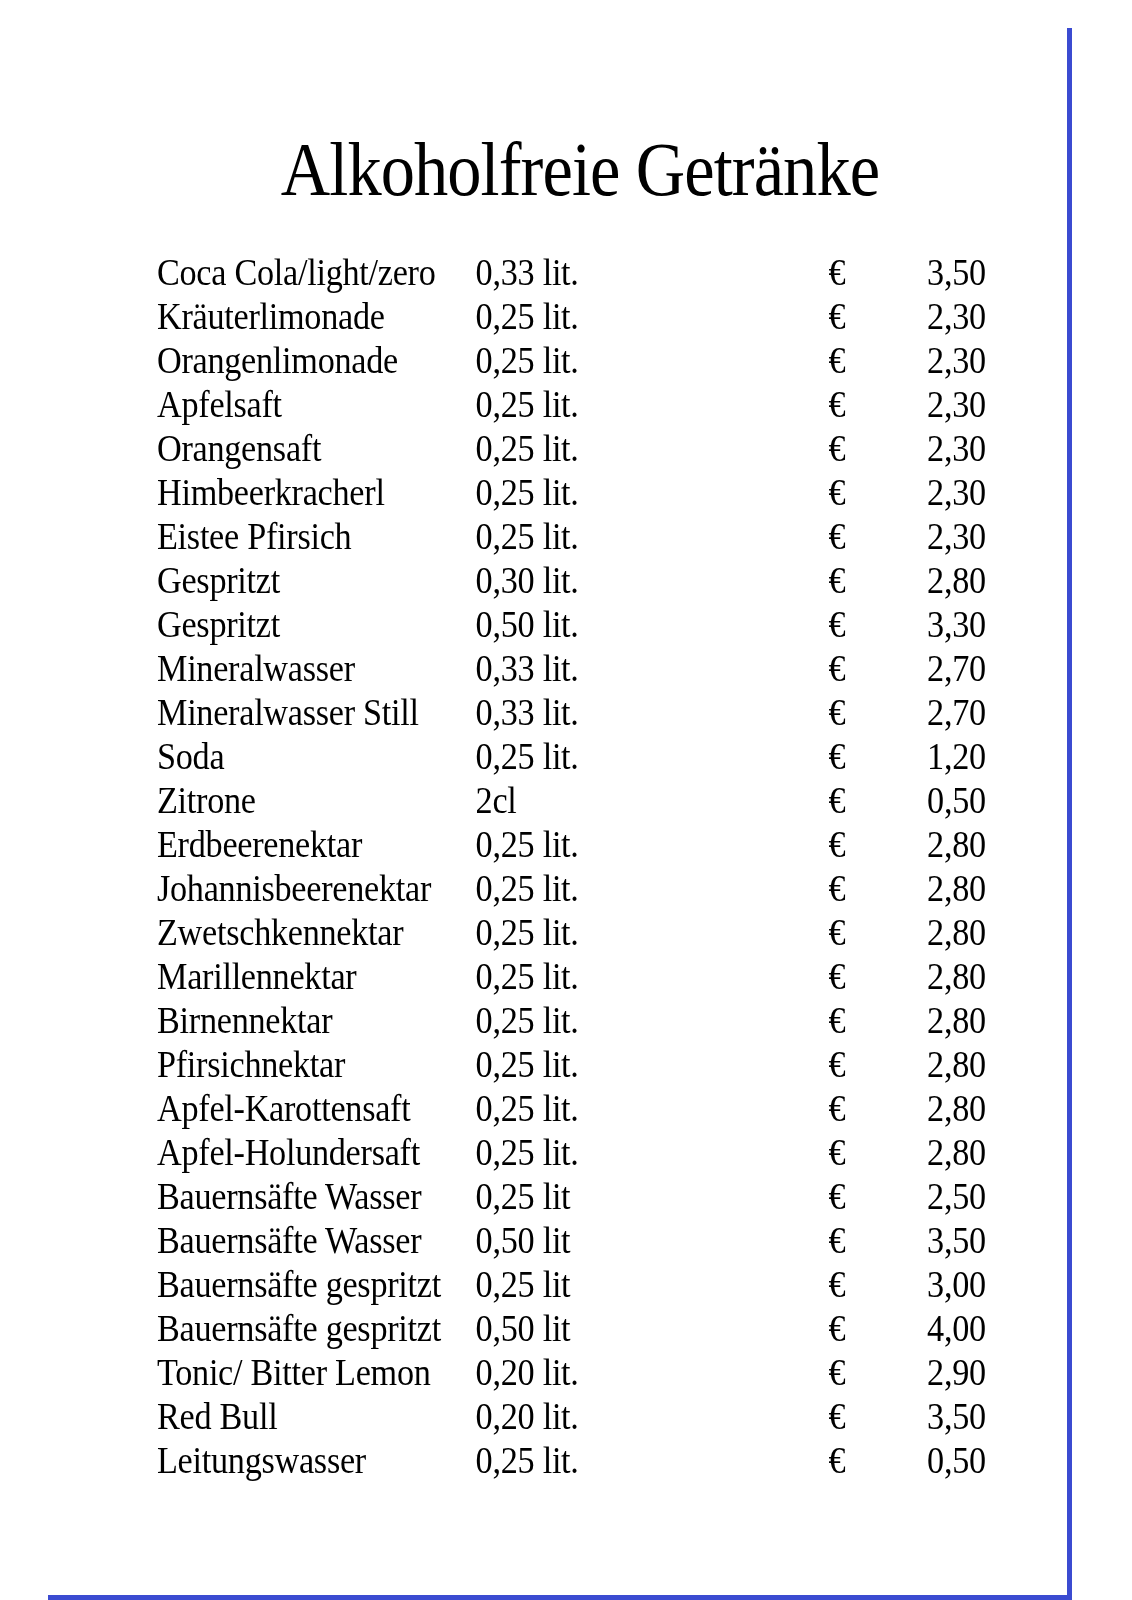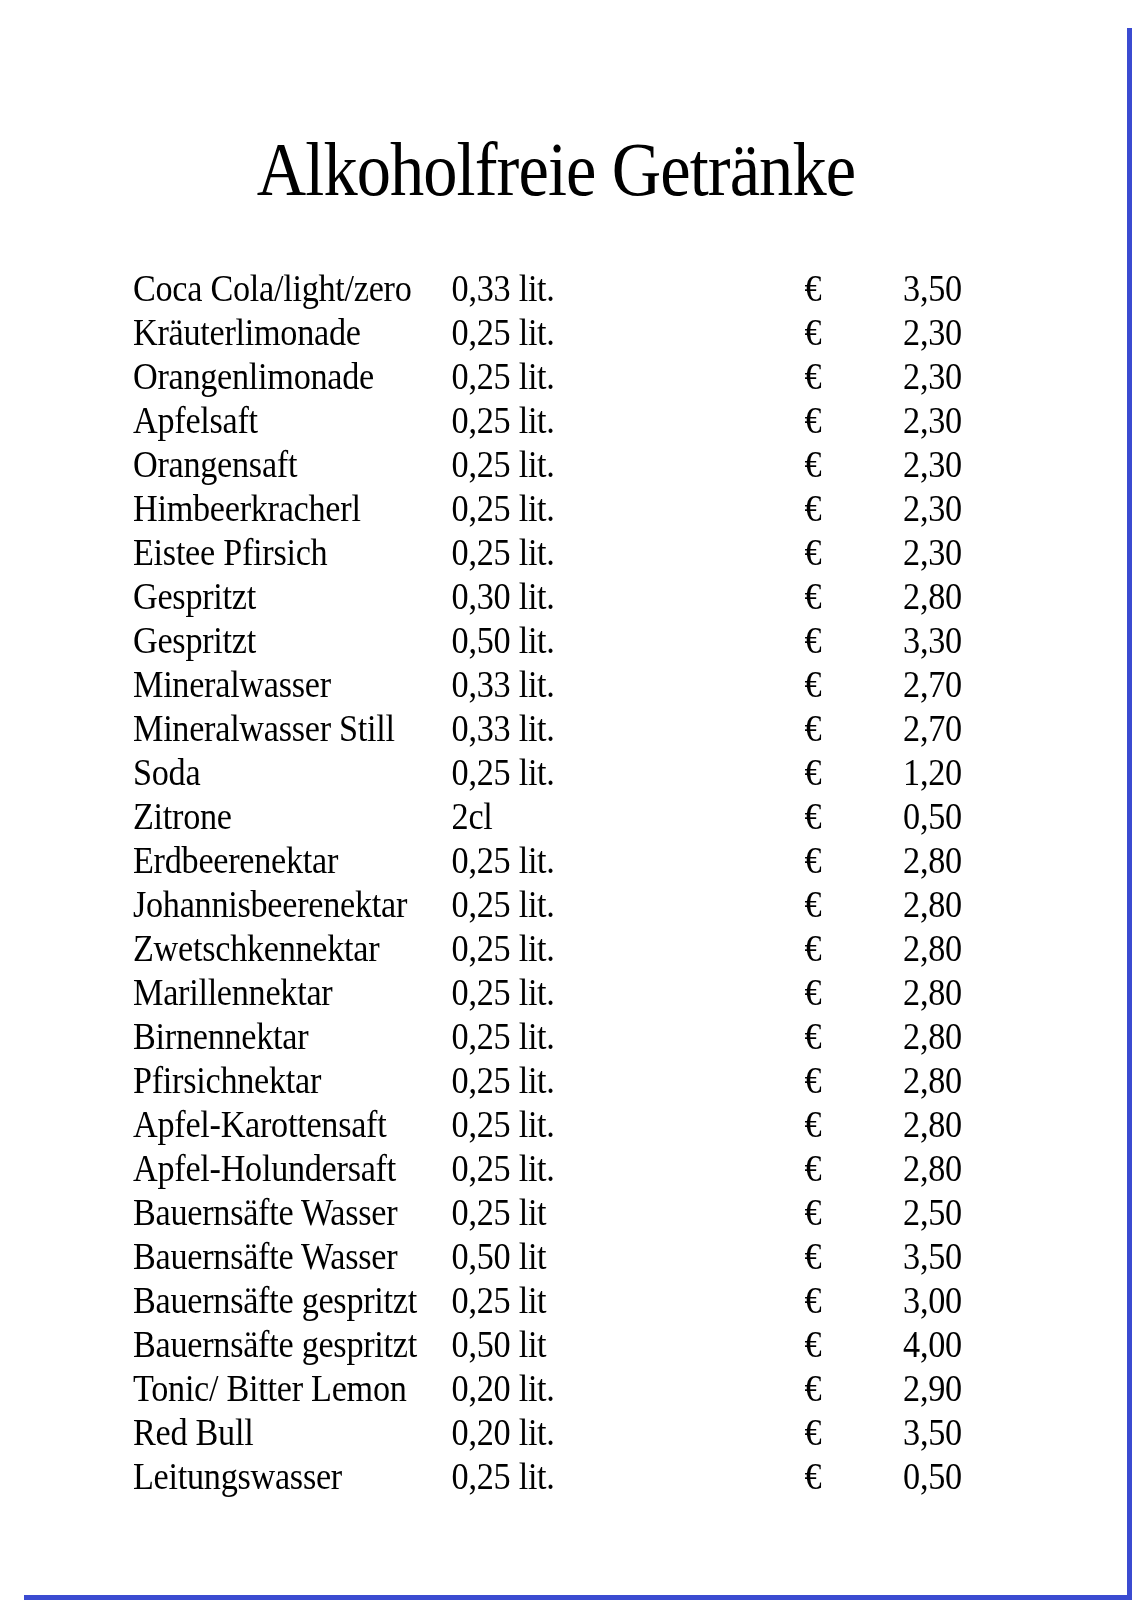--- a/index.html
+++ b/index.html
@@ -2,45 +2,46 @@
 <html><head>
 <meta charset="utf-8">
 <style>
   html, body {
     margin: 0;
     padding: 0;
     background: #ffffff;
   }
   .page {
     position: relative;
-    width: 1132px;
+    width: 1048px;
     height: 1600px;
     background: #ffffff;
     overflow: hidden;
     font-family: "Liberation Serif", "DejaVu Serif", serif;
     color: #000000;
+    margin-left: 24px;
   }
   .title {
     position: absolute;
     top: 130px;
     left: -10px;
     width: 1132px;
     margin: 0;
     text-align: center;
     font-size: 76px;
     font-weight: normal;
     line-height: 78px;
     letter-spacing: -1px;
     transform: scaleX(0.9);
     transform-origin: 50% 50%;
     white-space: nowrap;
   }
   .menu {
     position: absolute;
-    top: 266px;
+    top: 250px;
     left: 133px;
     width: 921px;
   }
   .row {
     display: grid;
     grid-template-columns: 354px 392px 45px 130px;
     height: 44px;
     line-height: 44px;
     font-size: 38px;
     letter-spacing: -0.3px;

